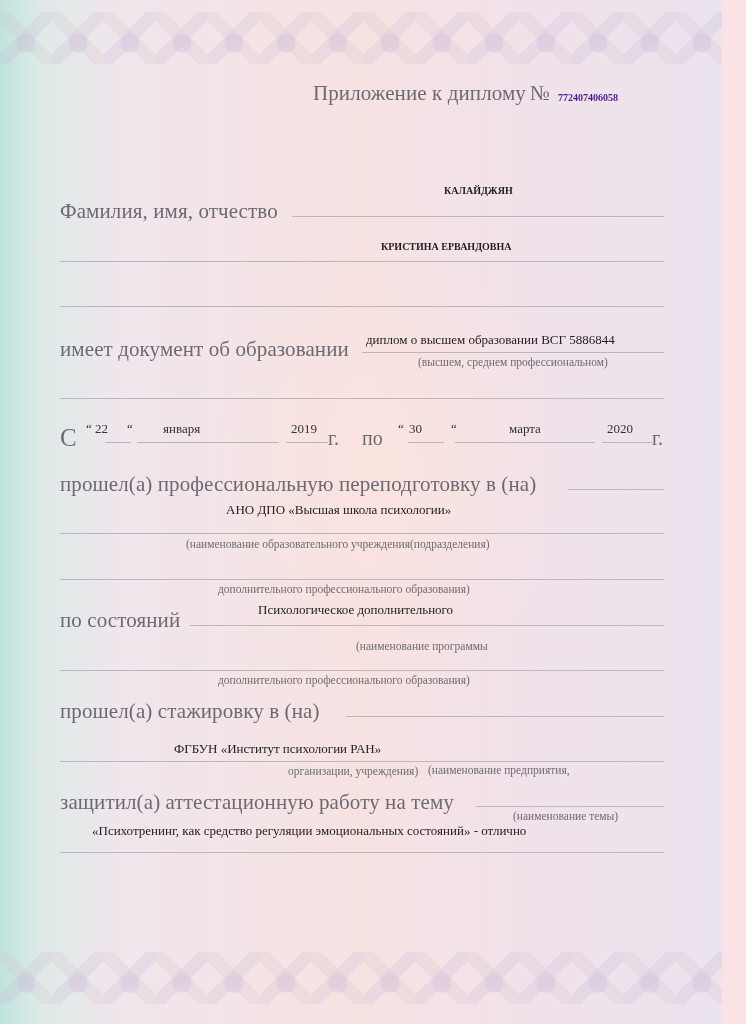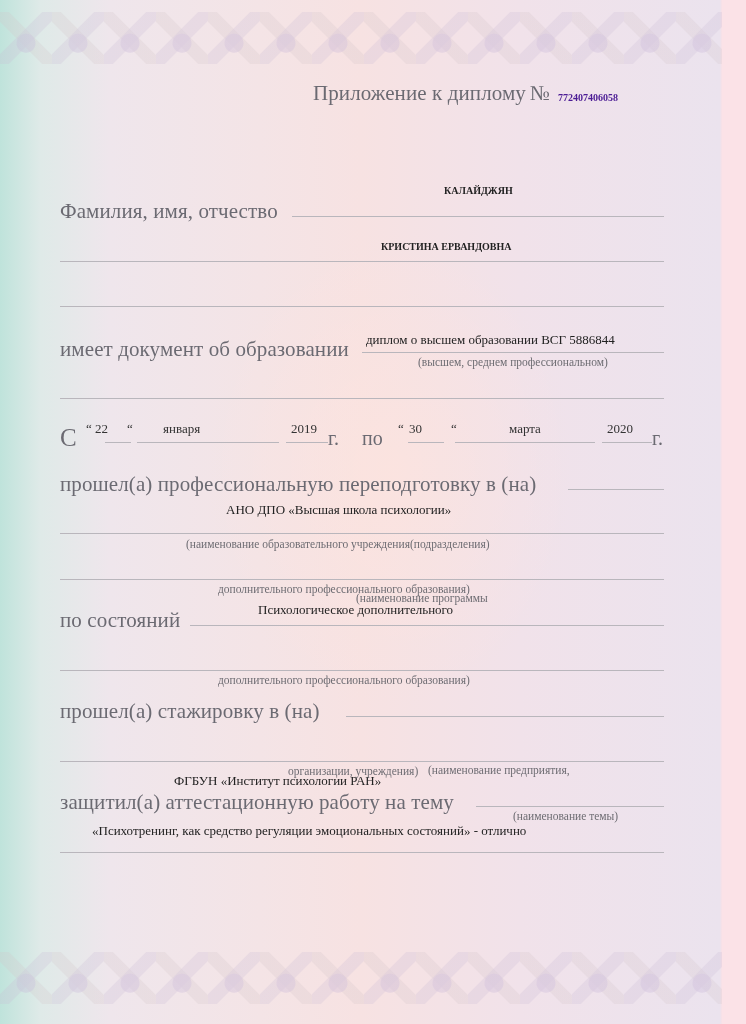--- a/index.html
+++ b/index.html
@@ -83,28 +83,28 @@
 <div class="line" style="left:568px; top:489px; width:96px;"></div>
 <div class="val" style="left:218px; top:502px;margin-left:8px;">АНО ДПО «Высшая школа психологии»</div>
 <div class="line" style="left:60px; top:533px; width:604px;"></div>
 <div class="hint" style="left:186px; top:538px;">(наименование образовательного учреждения(подразделения)</div>
 <div class="line" style="left:60px; top:579px; width:604px;"></div>
 <div class="hint" style="left:218px; top:583px;">дополнительного профессионального образования)</div>
 
 <div class="lbl big" style="left:60px; top:608px;">по состояний</div>
 <div class="val" style="left:258px; top:602px;">Психологическое дополнительного</div>
 <div class="line" style="left:190px; top:625px; width:474px;"></div>
-<div class="hint" style="left:356px; top:592px;">(наименование программы</div>
+<div class="hint" style="left:356px; top:640px;">(наименование программы</div>
 <div class="line" style="left:60px; top:670px; width:604px;"></div>
 <div class="hint" style="left:218px; top:674px;">дополнительного профессионального образования)</div>
 
 <div class="lbl big" style="left:60px; top:699px;">прошел(а) стажировку в (на)</div>
 <div class="line" style="left:346px; top:716px; width:318px;"></div>
 <div class="hint" style="left:428px; top:720px;margin-top:44px;">(наименование предприятия,</div>
-<div class="val" style="left:174px; top:741px;margin-top:32px;">ФГБУН  «Институт психологии РАН»</div>
+<div class="val" style="left:174px; top:741px;">ФГБУН  «Институт психологии РАН»</div>
 <div class="line" style="left:60px; top:761px; width:604px;"></div>
 <div class="hint" style="left:288px; top:765px;">организации, учреждения)</div>
 
 <div class="lbl big" style="left:60px; top:790px;">защитил(а) аттестационную работу на тему</div>
 <div class="line" style="left:476px; top:806px; width:188px;"></div>
 <div class="hint" style="left:513px; top:810px;">(наименование темы)</div>
 <div class="val" style="left:92px; top:823px;">«Психотренинг, как средство регуляции эмоциональных состояний» - отлично</div>
 <div class="line" style="left:60px; top:852px; width:604px;"></div>
 
 </body></html>

